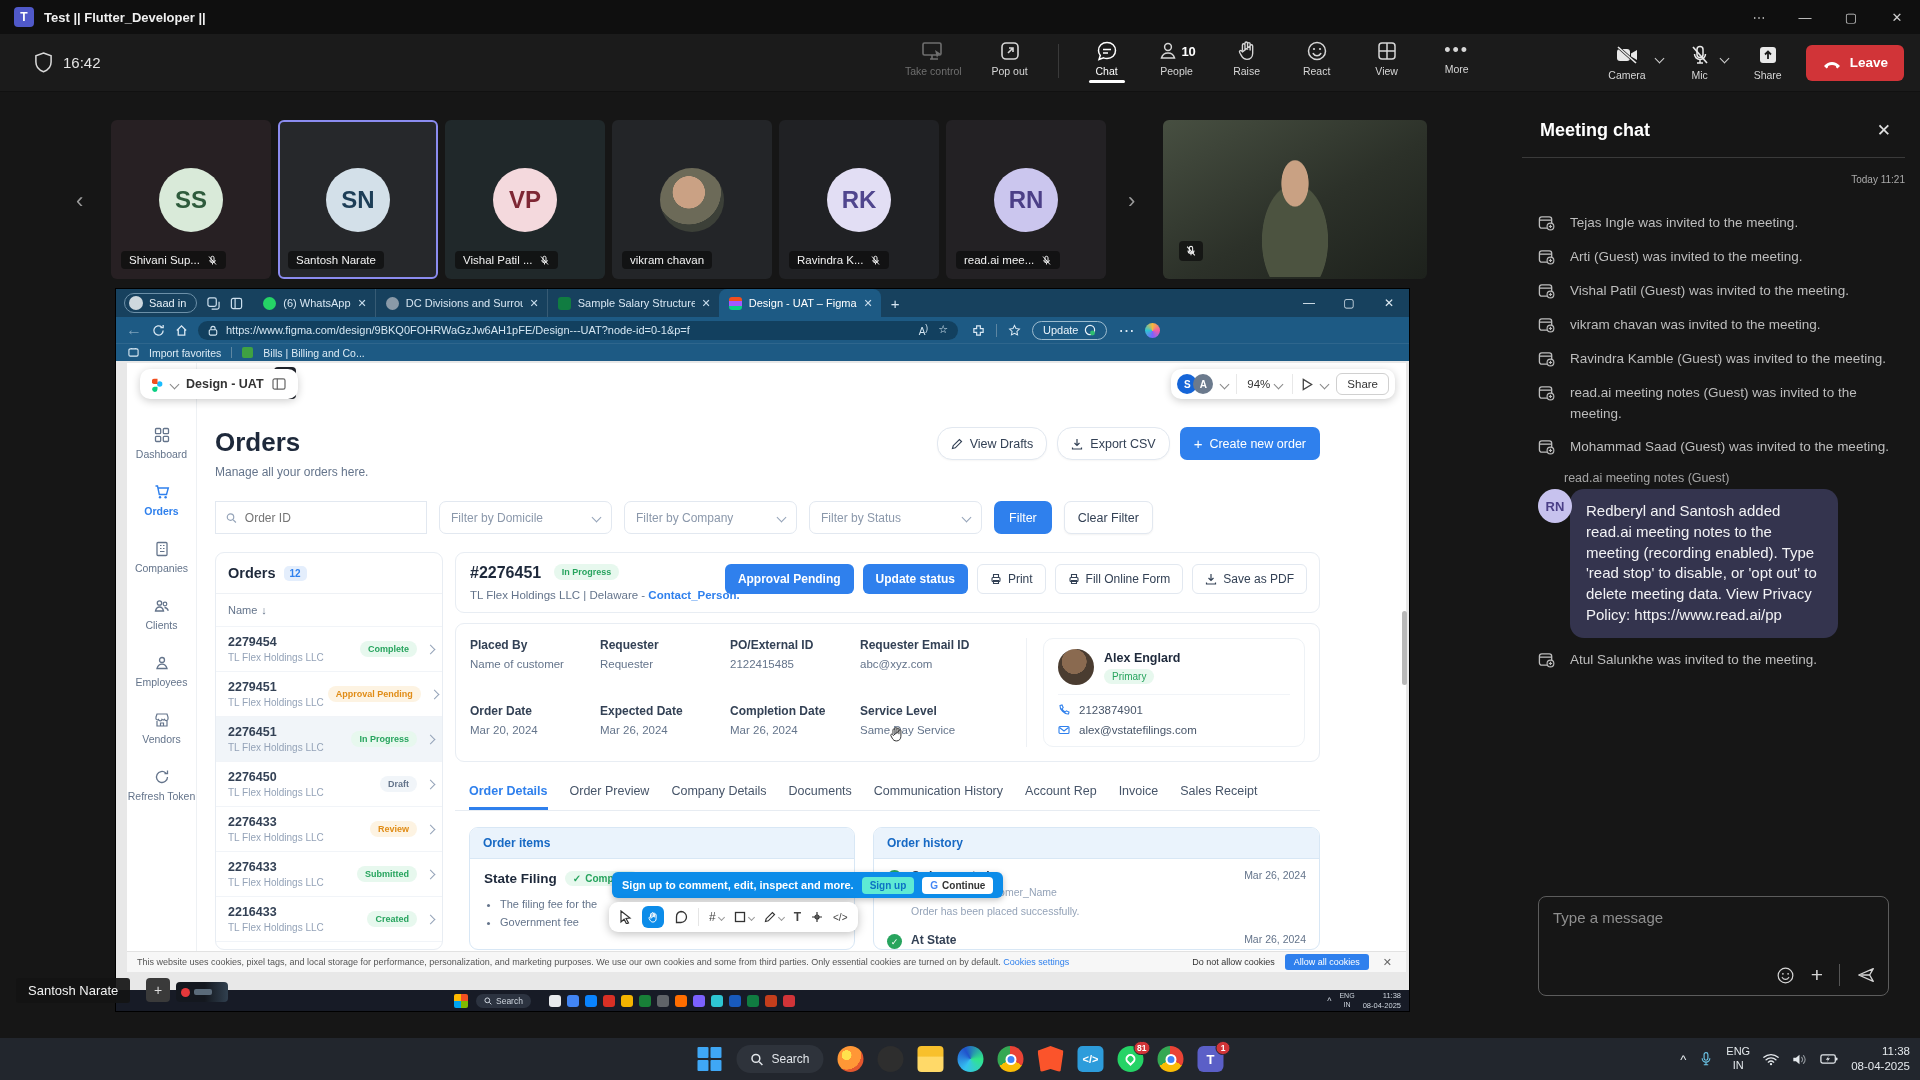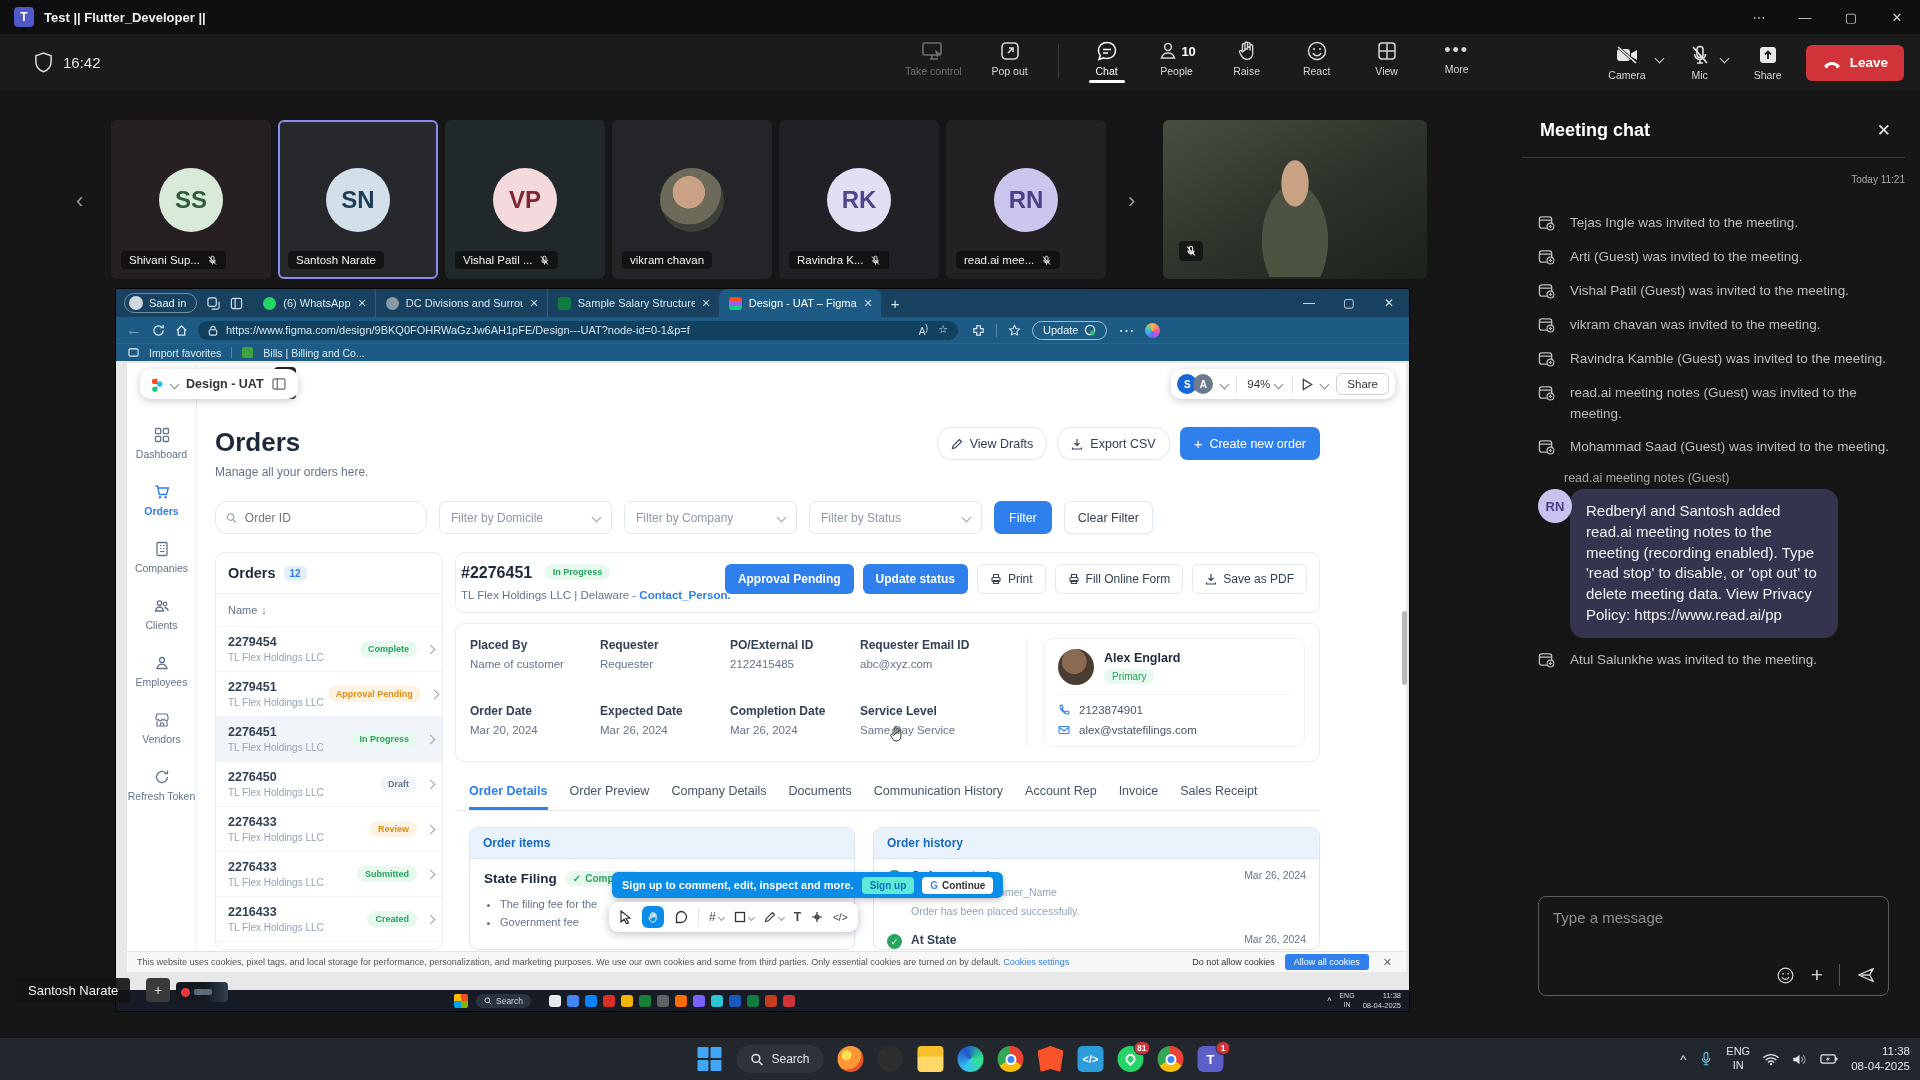--- a/index.html
+++ b/index.html
@@ -101,21 +101,21 @@
   .side-item{display:flex;flex-direction:column;align-items:center;gap:5px;color:#64748b;font-size:10.5px;width:100%;padding:6px 0}
   .side-item.active{color:#2f80ed}
   .main{flex:1;padding:64px 86px 0 18px;position:relative}
   .hdr-row{display:flex;align-items:flex-start}
   .pg-title{font-size:26px;font-weight:bold;color:#1e293b}
   .pg-sub{font-size:12px;color:#64748b;margin-top:7px}
   .hdr-btns{margin-left:auto;display:flex;gap:10px}
   .wbtn{height:33px;border:1px solid #e2e8f0;border-radius:15px;background:#fff;display:flex;align-items:center;gap:7px;padding:0 13px;font-size:12.5px;color:#334155;box-shadow:0 1px 2px rgba(0,0,0,.04)}
   .bbtn{height:33px;border-radius:7px;background:#2f80ed;color:#fff;display:flex;align-items:center;gap:7px;padding:0 14px;font-size:12.5px}
   .filters{display:flex;gap:12px;margin-top:22px;align-items:center}
-  .f-input{width:212px;height:33px;border:1px solid #e2e8f0;border-radius:12px;display:flex;align-items:center;gap:8px;padding:0 10px;color:#94a3b8;background:#fff}
+  .f-input{width:212px;height:33px;border:1px solid #e2e8f0;border-radius:0;display:flex;align-items:center;gap:8px;padding:0 10px;color:#94a3b8;background:#fff}
   .f-input input{border:none;outline:none;font-size:12px;width:100%;color:#334155;font-family:inherit}
   .f-sel{width:173px;height:33px;border:1px solid #e2e8f0;border-radius:7px;display:flex;align-items:center;padding:0 11px;font-size:12px;color:#8b98ab;background:#fff}
   .f-sel .chv{margin-left:auto;color:#94a3b8}
   .filter-go{height:33px;background:#2f80ed;color:#fff;border-radius:7px;padding:0 15px;font-size:12.5px;display:flex;align-items:center}
   .filter-clear{height:33px;border:1px solid #e2e8f0;border-radius:7px;background:#fff;color:#334155;padding:0 13px;font-size:12.5px;display:flex;align-items:center;box-shadow:0 1px 2px rgba(0,0,0,.05)}
   .cols{display:flex;margin-top:18px;gap:12px}
   .list-card{width:228px;border:1px solid #e8edf3;border-radius:9px;background:#fff}
   .lc-head{display:flex;align-items:center;gap:8px;padding:12px 12px;border-bottom:1px solid #eef1f5}
   .lc-title{font-size:14.5px;font-weight:bold;color:#1e293b}
   .lc-badge{background:#e4eefc;color:#2f80ed;font-size:10px;border-radius:5px;padding:2px 6px;font-weight:bold}
@@ -123,21 +123,21 @@
   .row{display:flex;align-items:center;padding:8px 8px 8px 12px;border-bottom:1px solid #f1f4f8;gap:4px}
   .row.sel{background:#f1f5f9}
   .row .id{font-size:12.5px;font-weight:bold;color:#334155}
   .row .co{font-size:10px;color:#94a3b8;margin-top:3px;white-space:nowrap}
   .chip{font-size:9px;font-weight:bold;border-radius:9px;padding:3px 8px;white-space:nowrap;margin-left:auto}
   .chip.green{background:#e7f8ee;color:#27a45e}
   .chip.orange{background:#fdf3e2;color:#e08c16}
   .chip.gray{background:#f1f5f9;color:#64748b}
   .row .chv{color:#94a3b8;margin-left:6px;flex:0 0 7px}
   .detail{flex:1;min-width:0}
-  .dcard{border:1px solid #e8edf3;border-radius:9px;background:#fff;padding:11px 5px;position:relative}
+  .dcard{border:1px solid #e8edf3;border-radius:9px;background:#fff;padding:11px 14px;position:relative}
   .d-no{font-size:16px;font-weight:bold;color:#1e293b}
   .d-sub{font-size:11.5px;color:#64748b;margin-top:7px}
   .d-sub .link{color:#2f80ed;font-weight:bold}
   .d-btns{position:absolute;right:12px;top:11px;display:flex;gap:9px}
   .sbtn-b{height:30px;background:#2f80ed;color:#fff;border-radius:6px;font-size:12px;font-weight:bold;display:flex;align-items:center;padding:0 13px}
   .sbtn-w{height:30px;border:1px solid #e2e8f0;background:#fff;border-radius:6px;font-size:12px;color:#334155;display:flex;align-items:center;gap:6px;padding:0 12px}
   .info-card{margin-top:10px;display:flex;padding:14px}
   .fgrid{display:grid;grid-template-columns:130px 130px 130px 150px;grid-row-gap:22px;flex:1}
   .fld .l{font-size:12px;font-weight:bold;color:#334155}
   .fld .v{font-size:11.5px;color:#64748b;margin-top:6px}

